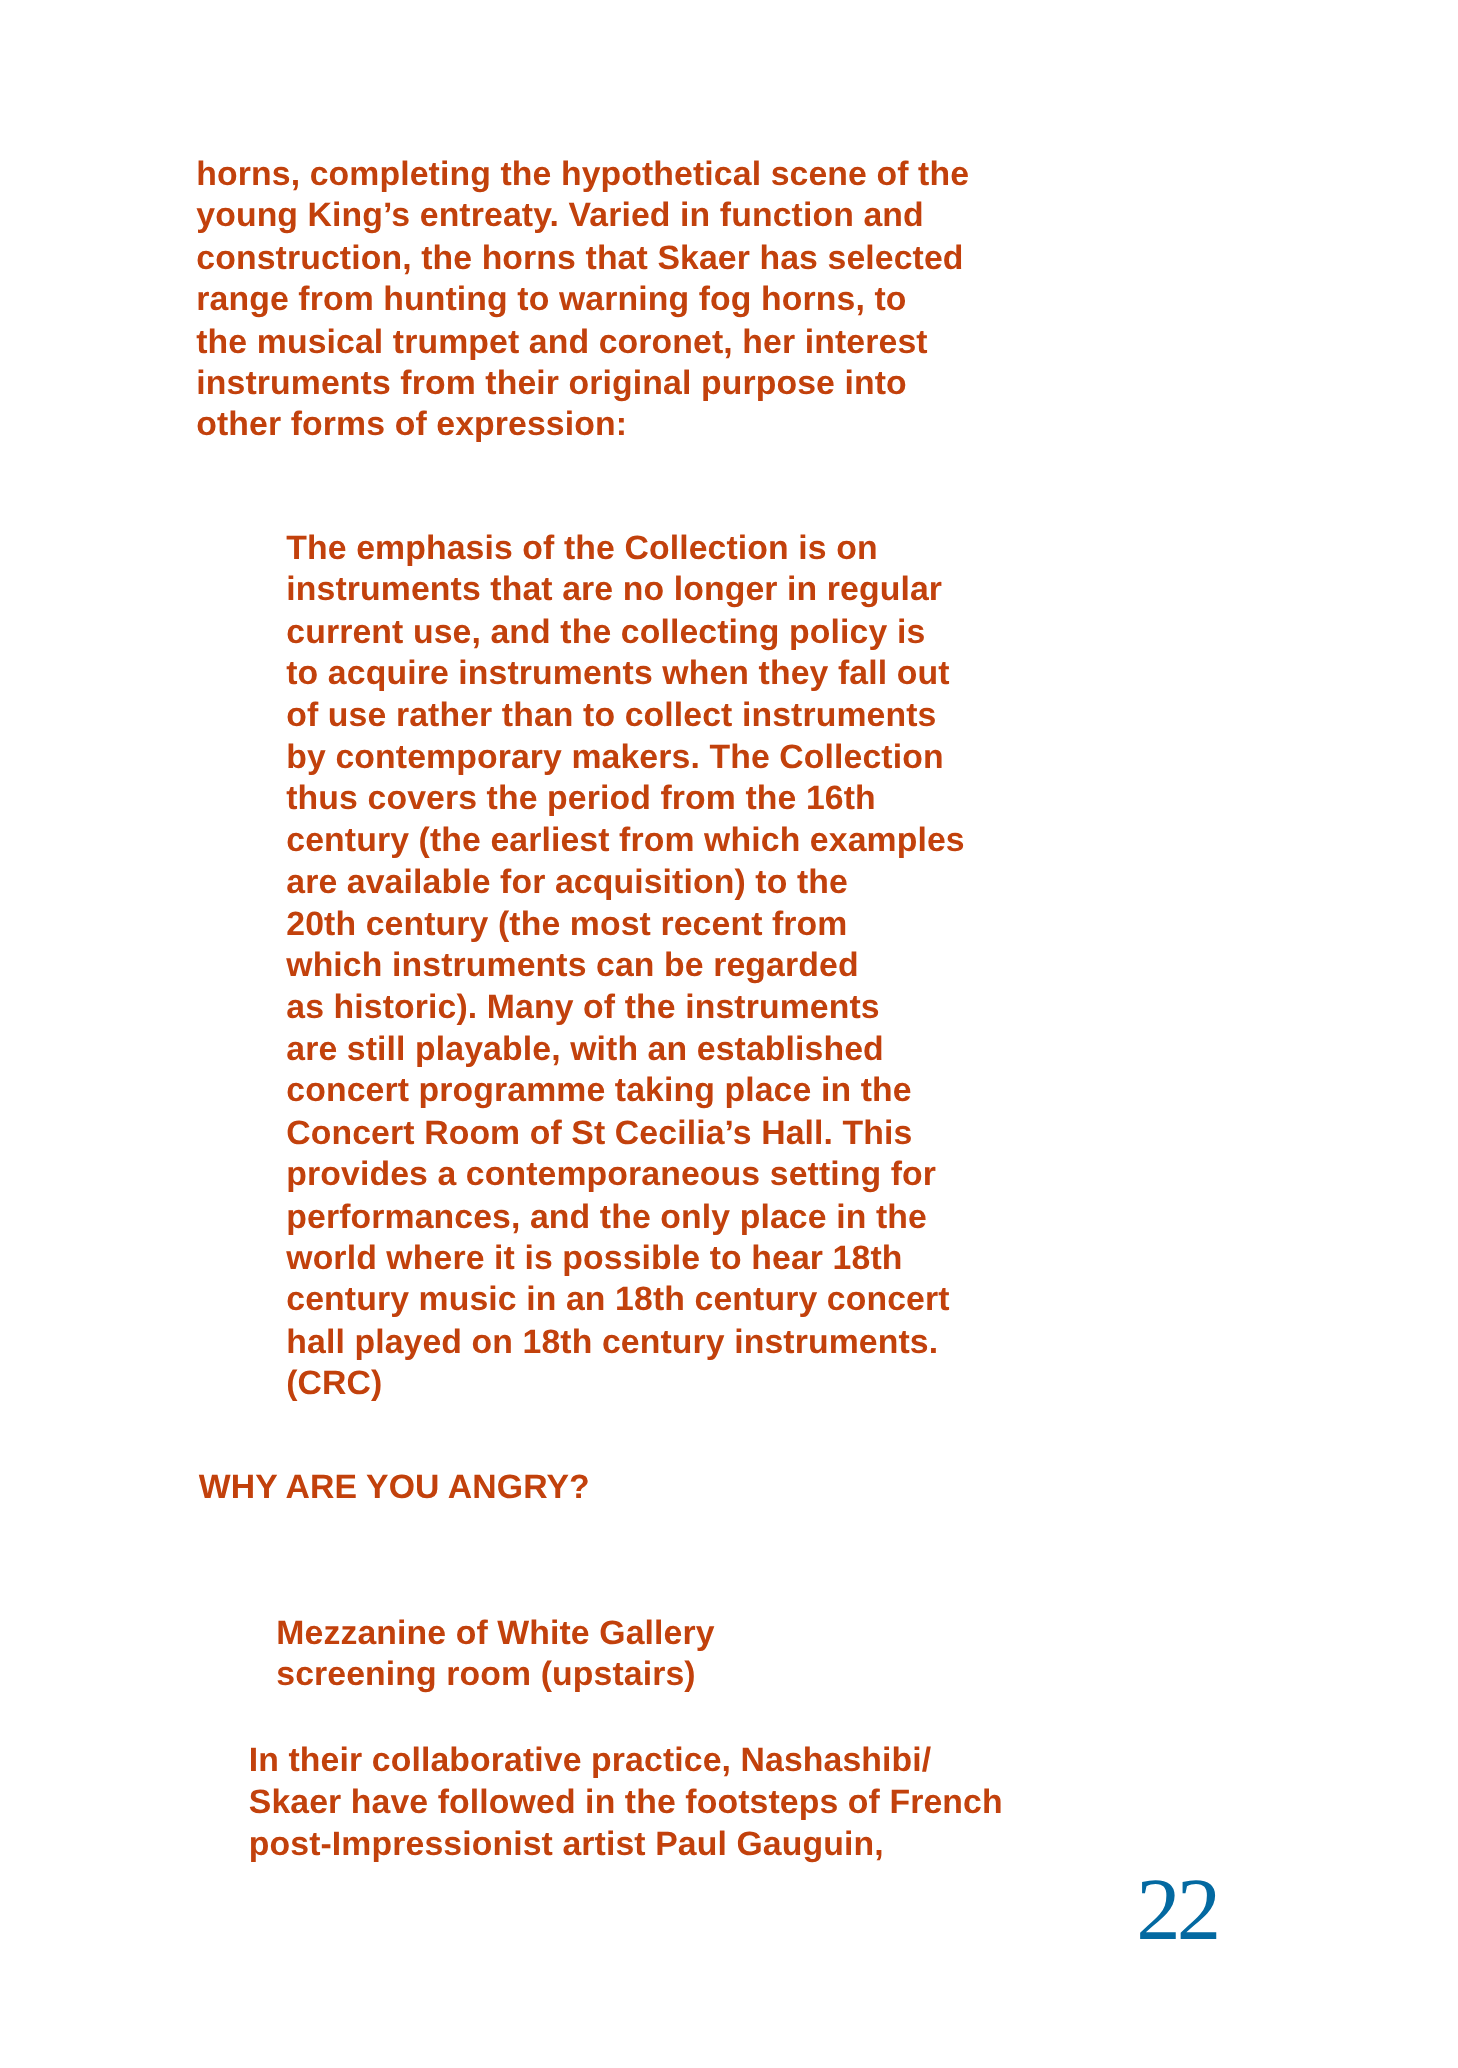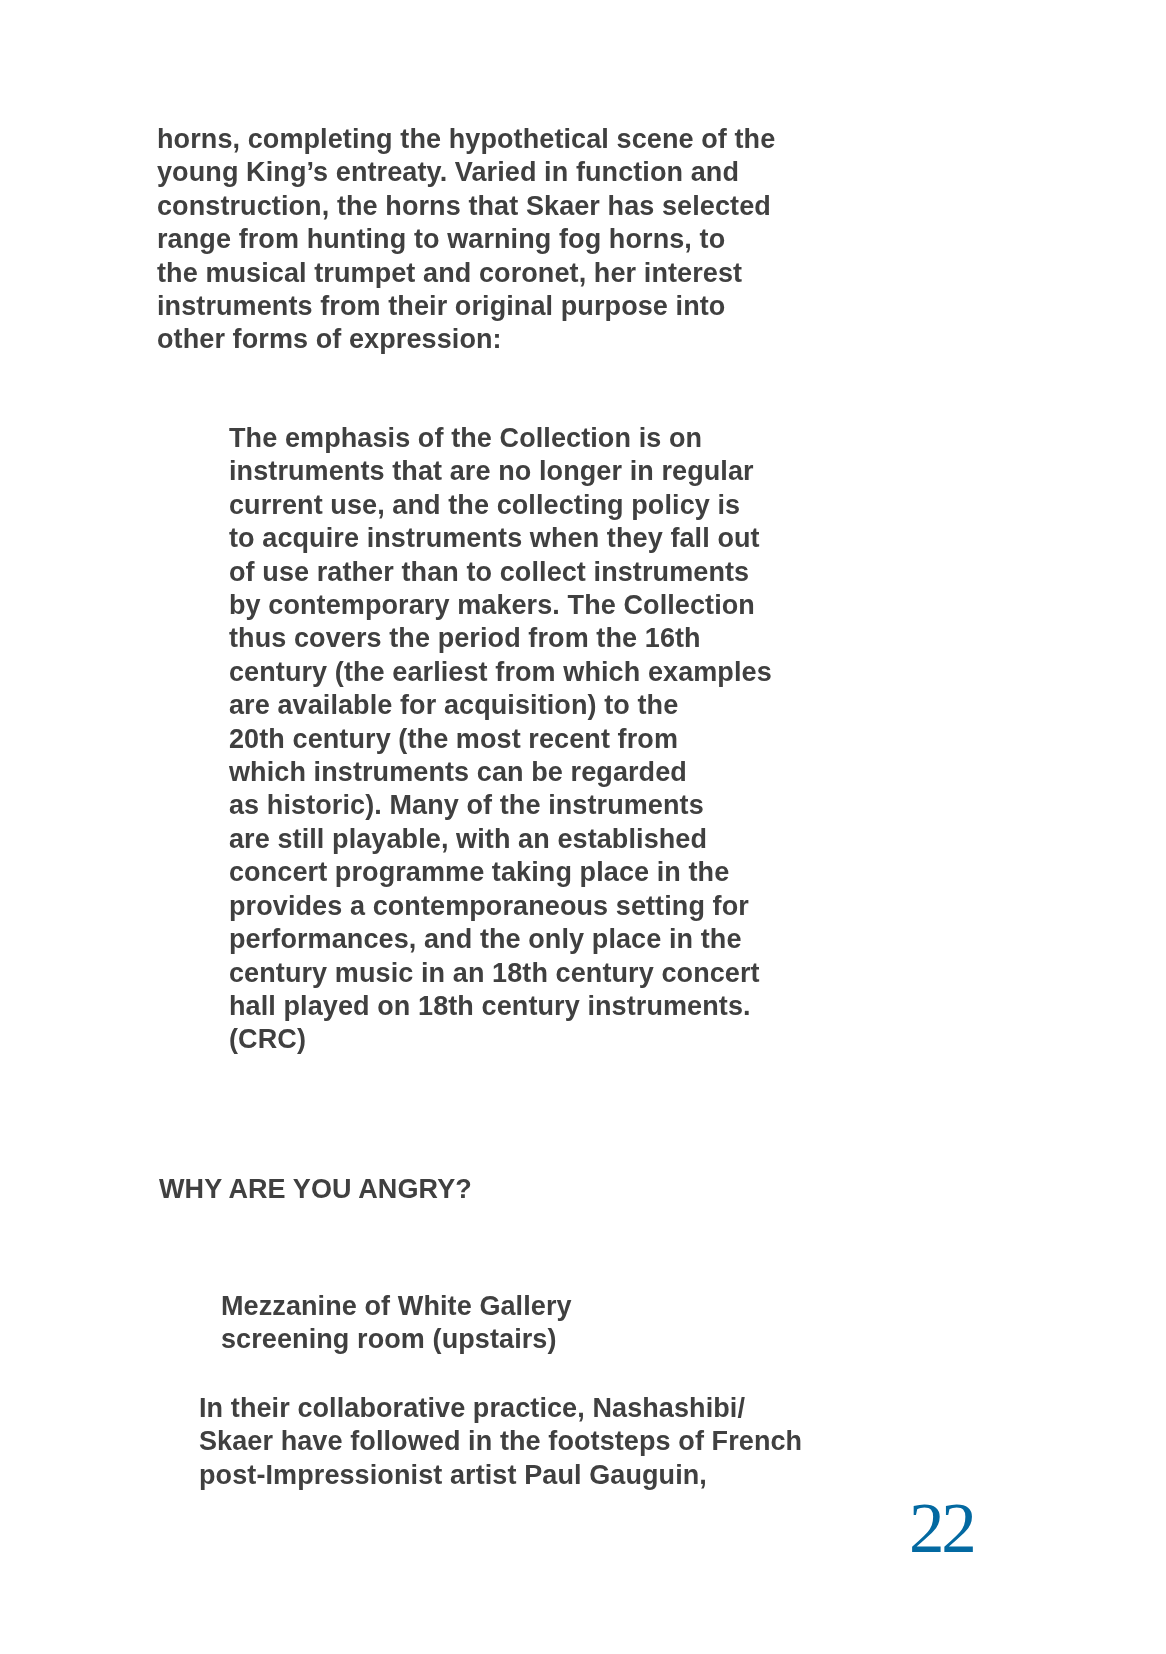--- a/index.html
+++ b/index.html
@@ -17,21 +17,21 @@
   .page {
     position: absolute;
     inset: 0;
     background: #ffffff;
   }
   .bodytext {
     position: absolute;
     font-weight: bold;
     font-size: 27px;
     line-height: 33.4px;
-    color: #404040;
+    color: #c2410c;
     white-space: nowrap;
     letter-spacing: 0.1px;
   }
   #para1   { left: 157px; top: 123px; }
   #quote   { left: 229px; top: 422px; }
   #heading { left: 159px; top: 1173px; }
   #venue   { left: 221px; top: 1290px; }
   #para2   { left: 157px; top: 1392px; margin-left: 42px; }
   #folio {
     position: absolute;
@@ -68,22 +68,24 @@
       <div class="line">of use rather than to collect instruments</div>
       <div class="line">by contemporary makers. The Collection</div>
       <div class="line">thus covers the period from the 16th</div>
       <div class="line">century (the earliest from which examples</div>
       <div class="line">are available for acquisition) to the</div>
       <div class="line">20th century (the most recent from</div>
       <div class="line">which instruments can be regarded</div>
       <div class="line">as historic). Many of the instruments</div>
       <div class="line">are still playable, with an established</div>
       <div class="line">concert programme taking place in the</div>
+      <div class="line">Concert Room of St Cecilia’s Hall. This</div>
       <div class="line">provides a contemporaneous setting for</div>
       <div class="line">performances, and the only place in the</div>
+      <div class="line">world where it is possible to hear 18th</div>
       <div class="line">century music in an 18th century concert</div>
       <div class="line">hall played on 18th century instruments.</div>
       <div class="line">(CRC)</div>
     </div>
 
   <div id="heading" class="bodytext">WHY ARE YOU ANGRY?</div>
 
   <div id="venue" class="bodytext">
       <div class="line">Mezzanine of White Gallery</div>
       <div class="line">screening room (upstairs)</div>

